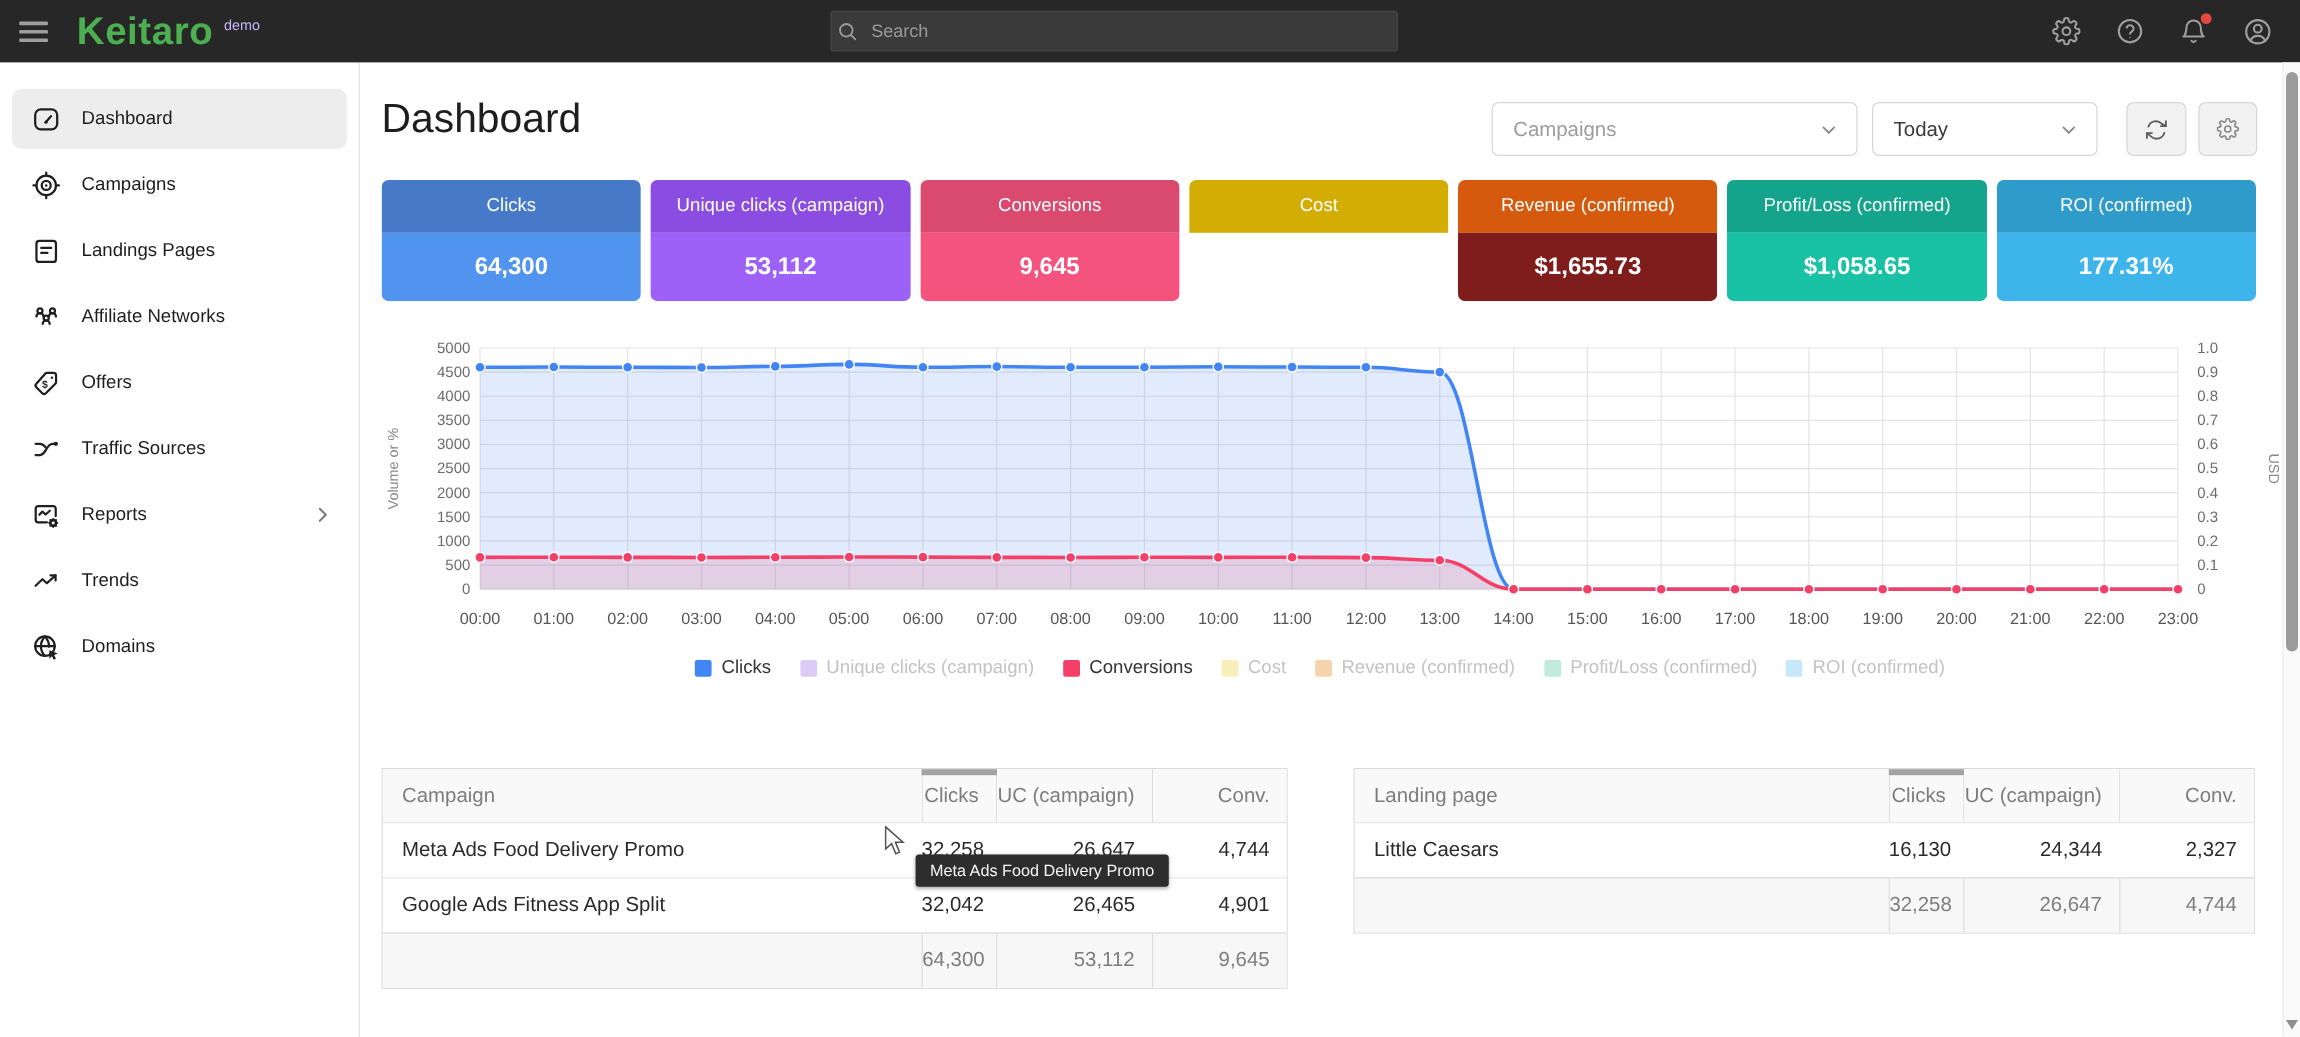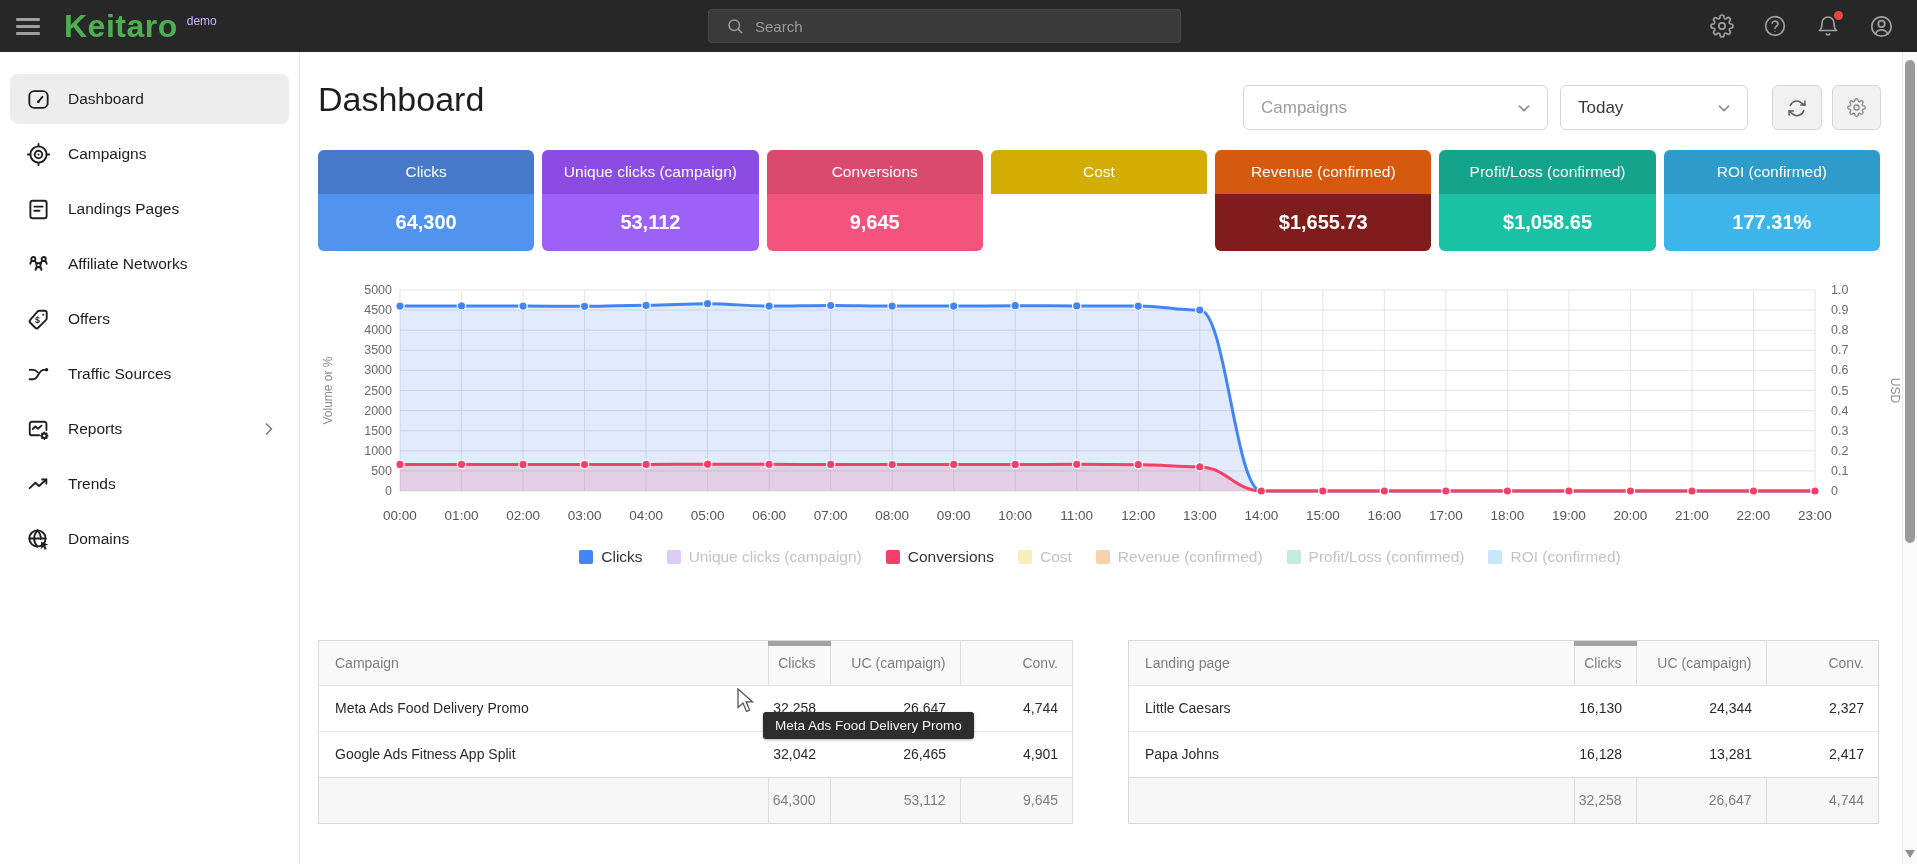--- a/index.html
+++ b/index.html
@@ -6,22 +6,22 @@
   html,body { width:1917px; height:864px; overflow:hidden; background:#fff;
     font-family:"Liberation Sans","DejaVu Sans",sans-serif; }
 
   
   .topbar { position:absolute; left:0; top:0; width:1917px; height:52px; background:#272727; z-index:30; }
   .hamburger { position:absolute; left:16px; top:14px; width:26px; height:24px; background:none; border:0; cursor:pointer; }
   .hamburger span { display:block; width:24px; height:3px; background:#9e9e9e; border-radius:1px; margin:4px 0; }
   .logo { position:absolute; left:64px; top:8px; display:flex; align-items:center; }
   .logo-main { color:#4cb050; font-size:32px; font-weight:bold; letter-spacing:.5px; }
   .logo-badge { color:#c4b5fd; font-size:12px; margin-left:9px; transform:translateY(-6px); }
-  .search { position:absolute; left:708px; top:9px; width:473px; height:34px; background:#3a3a3a;
-    border:1px solid #474747; border-radius:3px; display:flex; align-items:center; padding:0 17px; }
+  .search { position:absolute; left:692px; top:9px; width:473px; height:34px; background:#3a3a3a;
+    border:1px solid #474747; border-radius:3px; display:flex; align-items:center; padding:0 4px; }
   .search svg { flex:0 0 auto; margin-right:11px; }
   .search input { flex:1; background:transparent; border:0; outline:none; color:#c9c9c9; font-size:15px; }
   .search input::placeholder { color:#9a9a9a; }
   .top-icons { position:absolute; right:22px; top:0; height:52px; display:flex; align-items:center; gap:27px; }
   .tbtn { position:relative; width:26px; height:26px; background:none; border:0; color:#9e9e9e; cursor:pointer; padding:0; }
   .tbtn svg { display:block; }
   .bell-dot { position:absolute; top:-2px; right:-1px; width:9px; height:9px; border-radius:50%; background:#e7483e; }
 
   
   .sidebar { position:absolute; left:0; top:52px; width:300px; height:812px; background:#fff;
@@ -54,21 +54,21 @@
 
   
   #chart-svg { position:absolute; left:300px; top:268px; }
   .legend { position:absolute; left:300px; top:548px; width:1600px; display:flex; justify-content:center;
     align-items:center; gap:24px; }
   .leg-item { display:flex; align-items:center; gap:8px; font-size:15.5px; cursor:pointer; }
   .leg-swatch { width:14px; height:14px; border-radius:2px; }
 
   
   .dtable-wrap { position:absolute; top:640px; }
-  table.dtable { border-collapse:collapse; table-layout:fixed; width:100%; background:#fff; font-size:14px; }
+  table.dtable { border-collapse:collapse; table-layout:fixed; width:100%; background:#fff; font-size:17px; }
   .dtable-wrap { border:1px solid #d9d9d9; }
   .dtable th { height:44px; background:#f9f9f9; color:#7d7d7d; font-weight:400; position:relative; }
   .dtable td { height:46px; color:#2a2a2a; border-top:1px solid #e7e7e7; }
   .dtable tfoot td { background:#f7f7f7; color:#7d7d7d; border-top:1px solid #d9d9d9; }
   .dtable .name { text-align:left; padding-left:16px; overflow:hidden; white-space:nowrap; }
   .dtable .num { text-align:right; padding-right:14px; }
   .dtable .vline { border-left:1px solid #ddd; }
   .sortbar { position:absolute; top:0; left:-1px; right:-1px; height:5px; background:#a3a3a3; }
 
   
@@ -519,26 +519,20 @@
           <th class="num vline "><span>Conv.</span></th>
         </tr>
       </thead>
       <tbody>
         <tr>
           <td class="name">Little Caesars</td>
           <td class="num">16,130</td>
           <td class="num">24,344</td>
           <td class="num">2,327</td>
         </tr>
-        <tr>
-          <td class="name">Papa Johns</td>
-          <td class="num">16,128</td>
-          <td class="num">13,281</td>
-          <td class="num">2,417</td>
-        </tr>
       </tbody>
       <tfoot>
         <tr>
           <td class="name"></td>
           <td class="num vline">32,258</td>
           <td class="num vline">26,647</td>
           <td class="num vline">4,744</td>
         </tr>
       </tfoot>
     </table>

